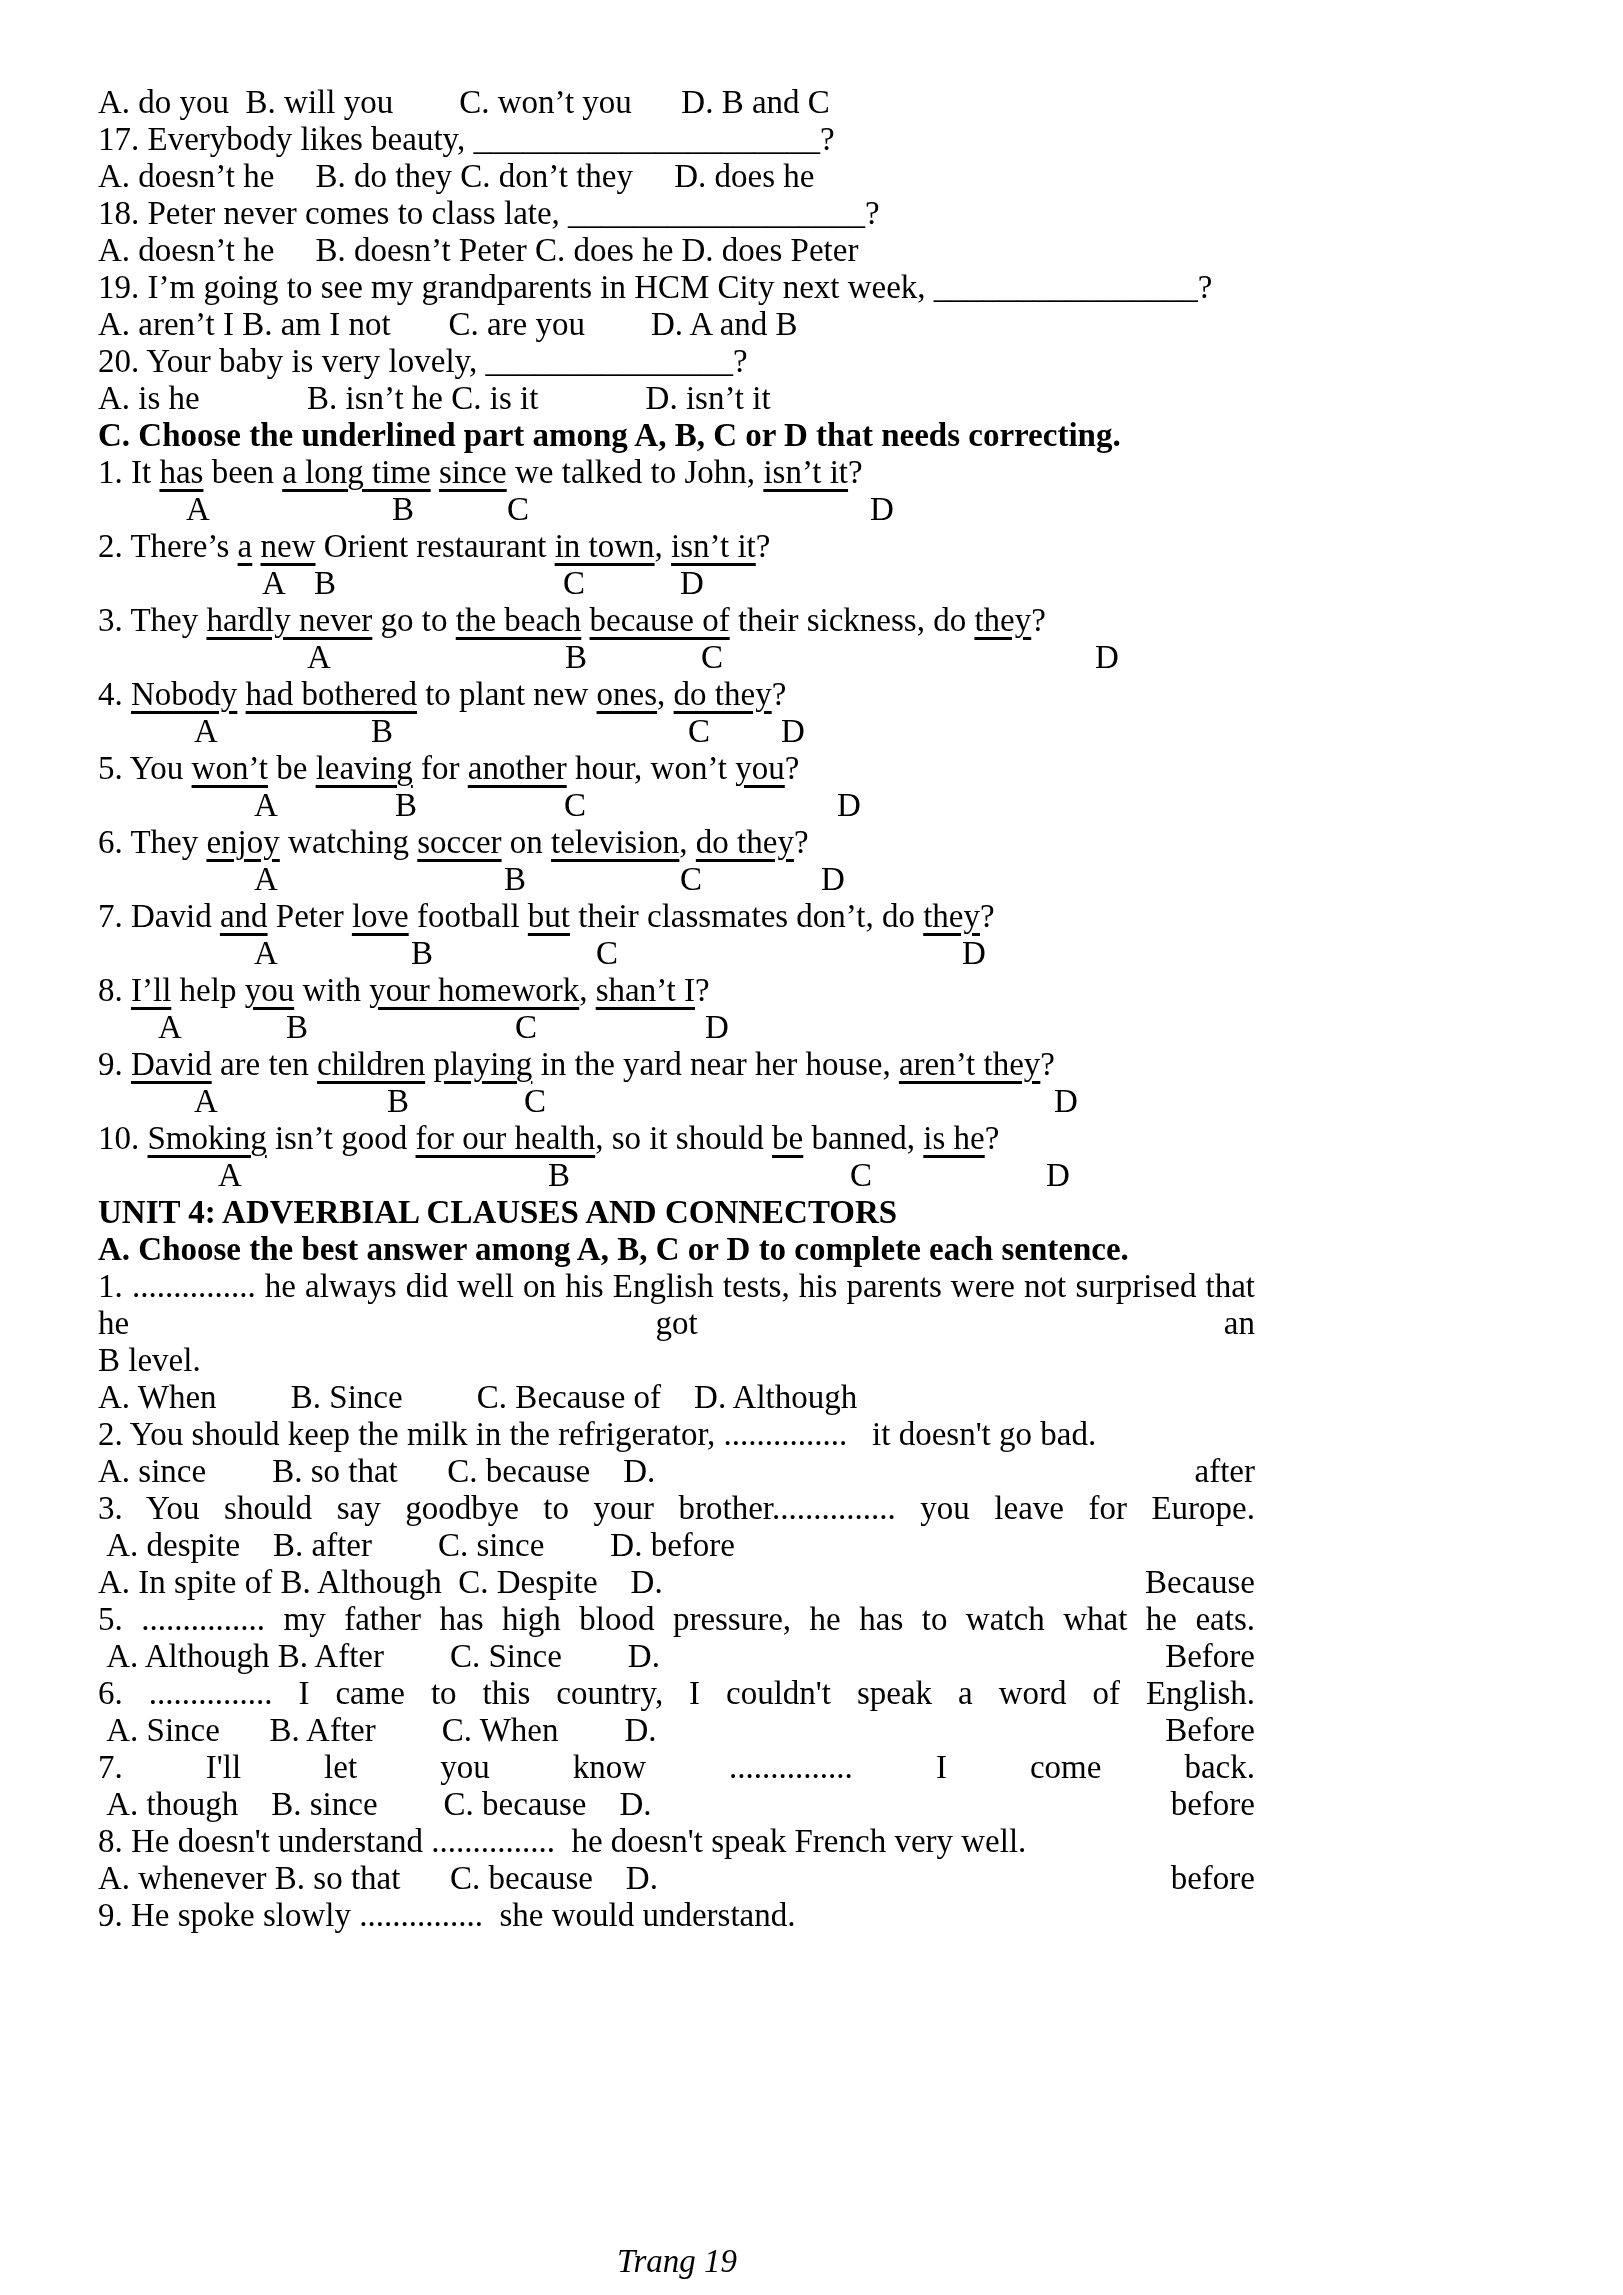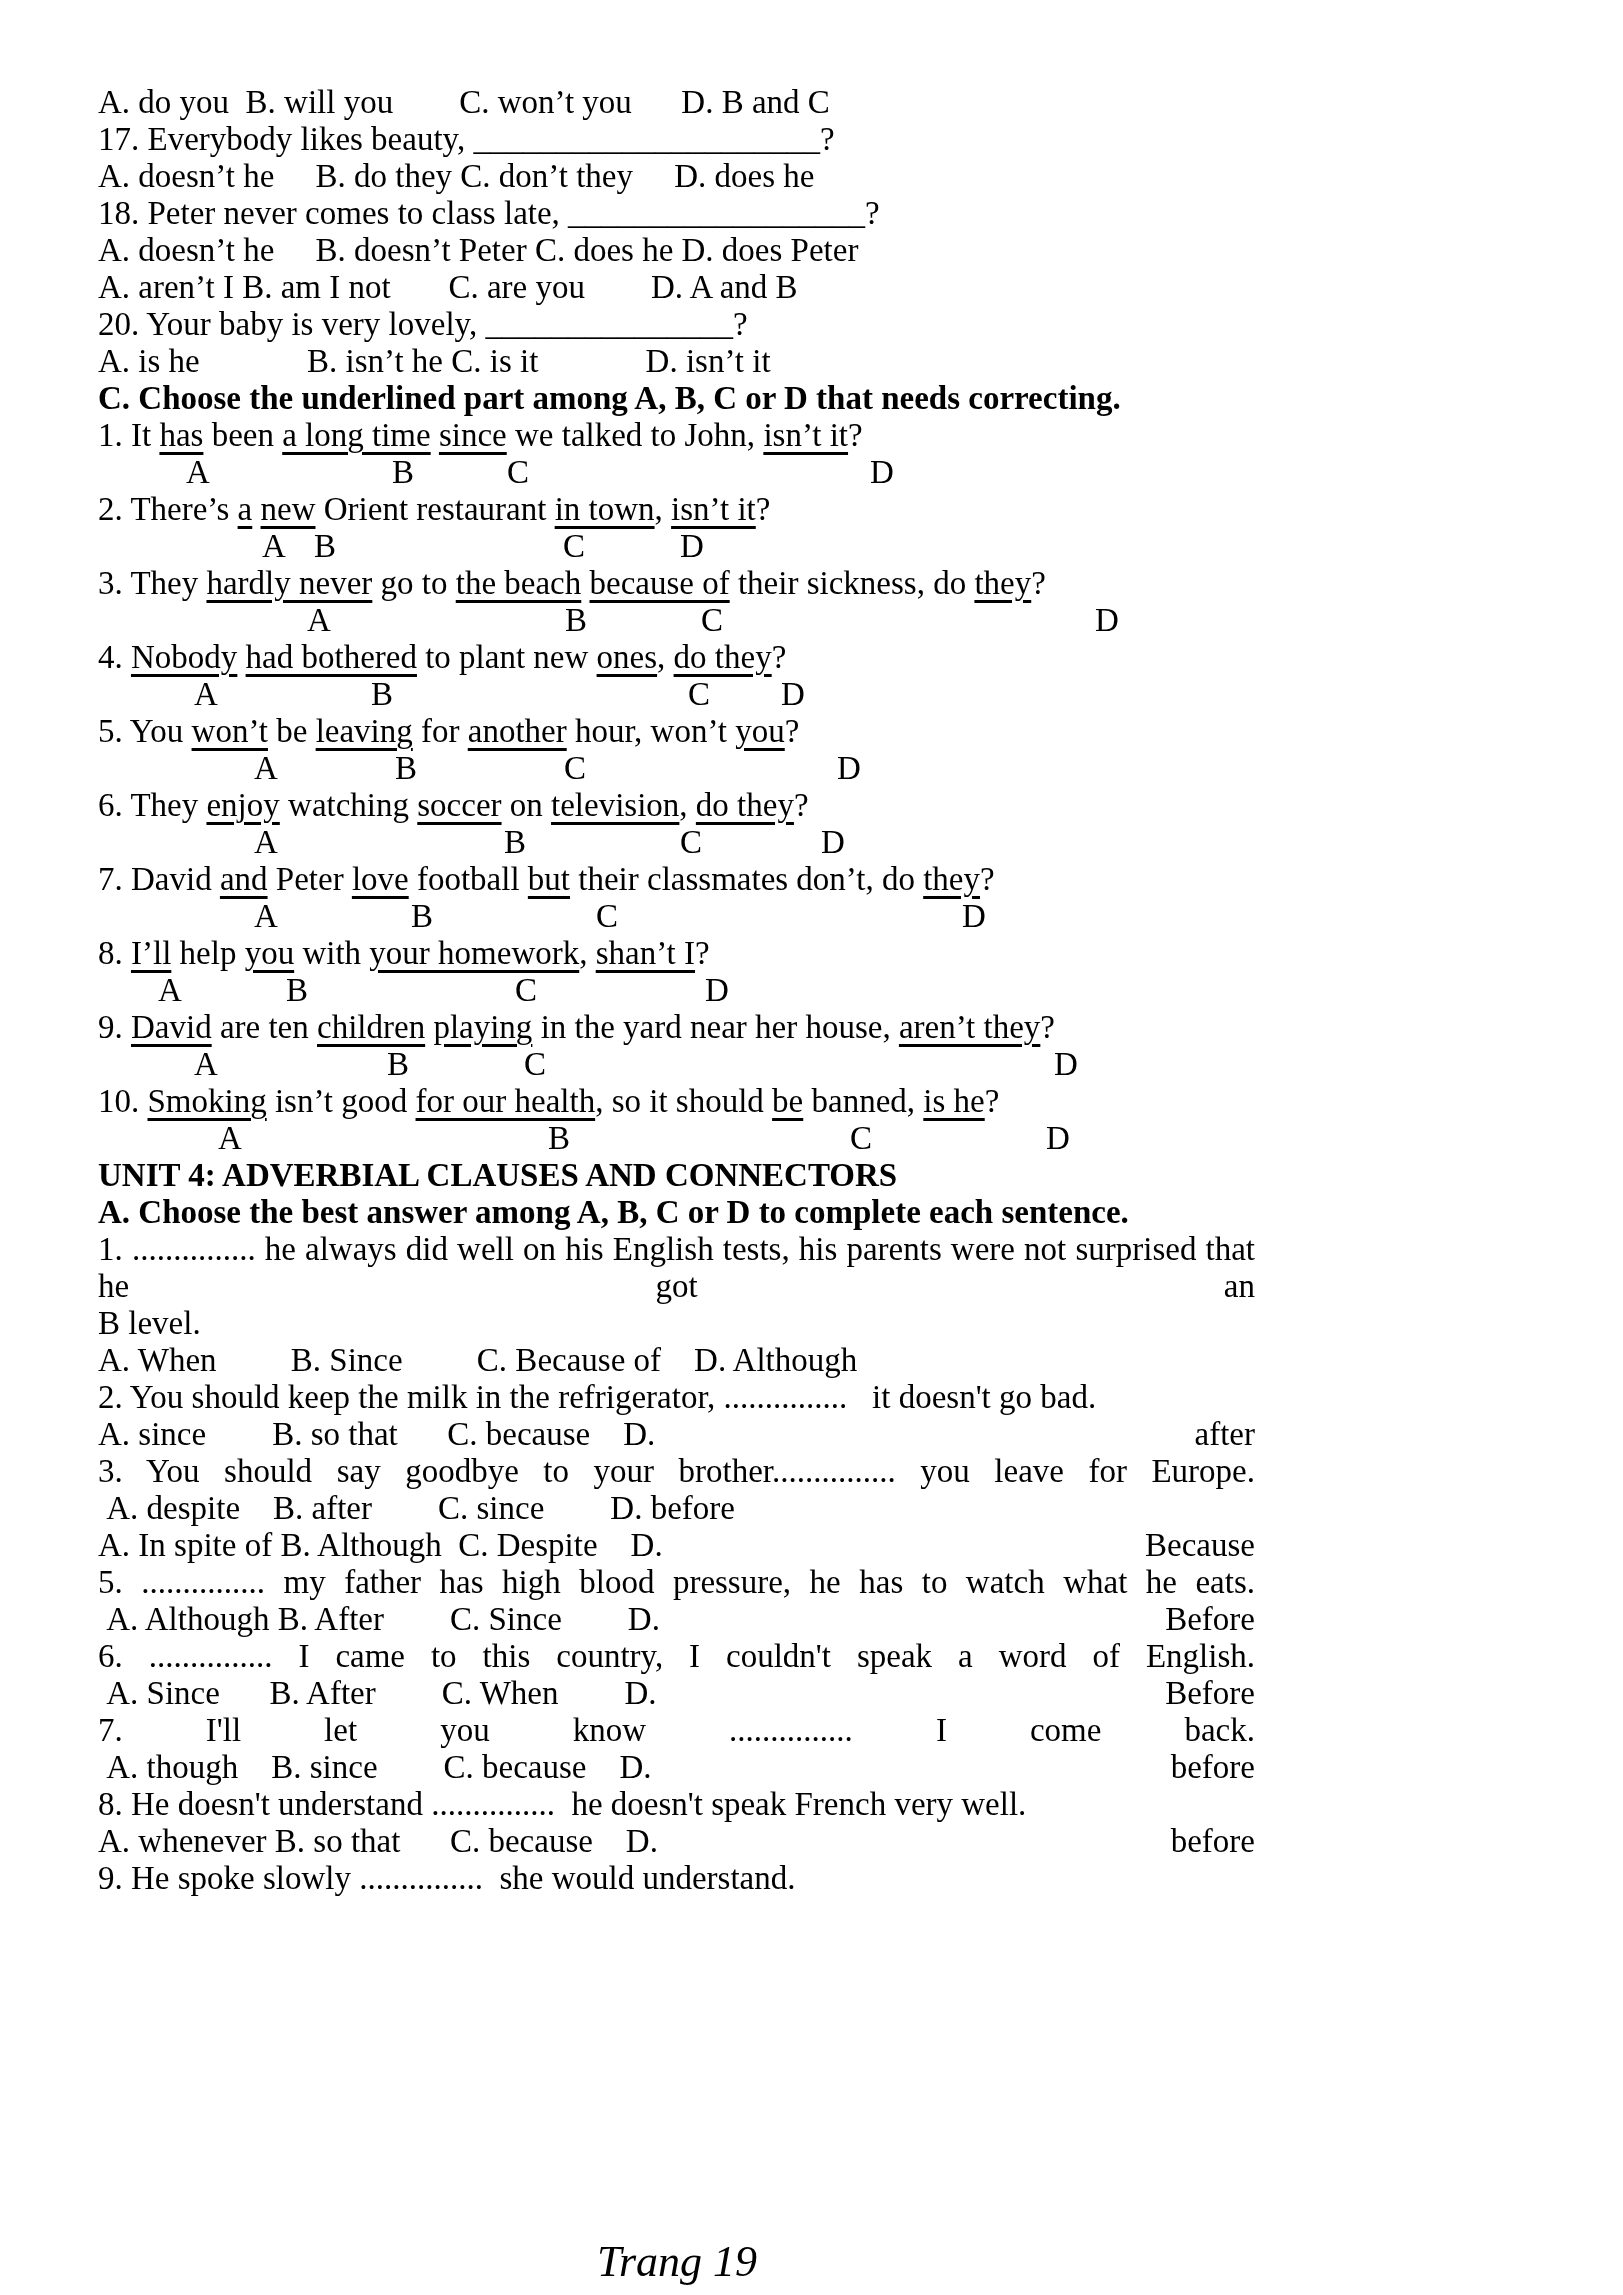--- a/index.html
+++ b/index.html
@@ -14,34 +14,35 @@
   .jl{white-space:normal;text-align:justify;text-align-last:justify;}
   .heading-b{font-weight:bold;}
   .heading-bi{font-weight:bold;}
   u{text-decoration:underline;text-decoration-thickness:2.9px;text-underline-offset:5.9px;}
   .letters{position:relative;height:37px;white-space:normal;}
   .ltr{position:absolute;top:0;}
   .split{display:flex;justify-content:space-between;}
   .split span{white-space:pre-wrap;}
   .footer{
     position:absolute;left:0;right:0;top:2243px;text-align:center;
-    font-style:italic;font-size:44px;line-height:37px;
+    font-style:italic;font-size:33px;line-height:37px;
     font-family:"Liberation Serif","DejaVu Serif",serif;color:#000;
   }
 </style>
 </head>
 <body>
 
 <div class="page">
 
   <div class="ln">A. do you  B. will you        C. won’t you      D. B and C</div>
   <div class="ln">17. Everybody likes beauty, _____________________?</div>
   <div class="ln">A. doesn’t he     B. do they C. don’t they     D. does he</div>
   <div class="ln">18. Peter never comes to class late, __________________?</div>
   <div class="ln">A. doesn’t he     B. doesn’t Peter C. does he D. does Peter</div>
+  <div class="ln">19. I’m going to see my grandparents in HCM City next week, ________________?</div>
   <div class="ln">A. aren’t I B. am I not       C. are you        D. A and B</div>
   <div class="ln">20. Your baby is very lovely, _______________?</div>
   <div class="ln">A. is he             B. isn’t he C. is it             D. isn’t it</div>
 
   <div class="ln heading-bi">C. Choose the underlined part among A, B, C or D that needs correcting.</div>
 
   <div class="ln sent"><span>1. It </span><u>has</u><span> been </span><u>a long time</u><span> </span><u>since</u><span> we talked to John, </span><u>isn’t it</u><span>?</span></div>
   <div class="ln letters">
       <span class="ltr" style="left:88px">A</span>
       <span class="ltr" style="left:294px">B</span>

